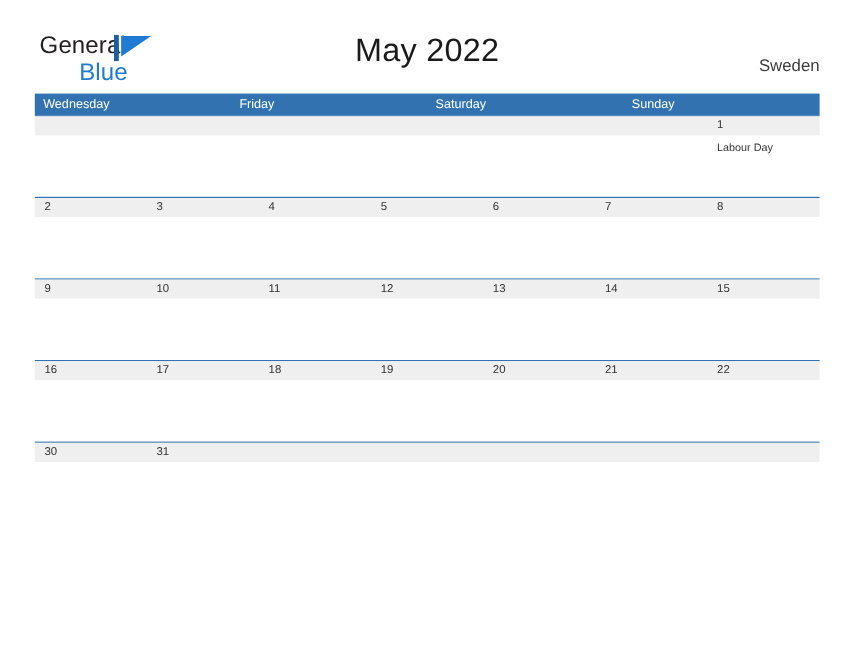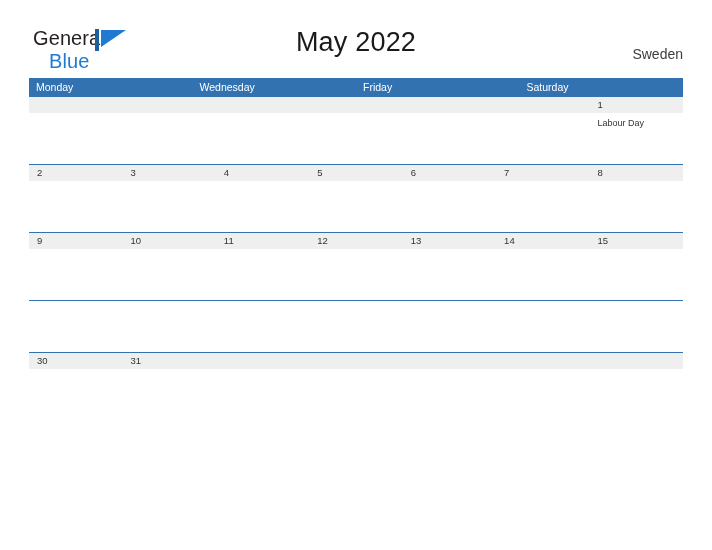--- a/index.html
+++ b/index.html
@@ -43,21 +43,21 @@
     letter-spacing: 0.1px;
     height: 23px;
     white-space: nowrap;
   }
   .logo-row2 {
     position: relative;
     font-size: 20px;
     color: #1f7ad4;
     letter-spacing: 0.1px;
     height: 23px;
-    margin-left: 16px;
+    margin-left: 33px;
     white-space: nowrap;
   }
   .logo-flag {
     position: absolute;
     left: 62px;
     top: 1px;
     width: 34px;
     height: 22px;
   }
 
@@ -164,24 +164,24 @@
 
     <div class="cal-title">May 2022</div>
 
     <div class="country">Sweden</div>
 
   </div>
 
   <div class="calendar">
 
     <div class="weekdays">
-      <div class="weekday">Monday</div>
       <div class="weekday">Wednesday</div>
       <div class="weekday">Friday</div>
       <div class="weekday">Saturday</div>
+      <div class="weekday">Sunday</div>
     </div>
 
     <div class="week">
       <div class="week-dates">
         <div class="date-cell"></div>
         <div class="date-cell"></div>
         <div class="date-cell"></div>
         <div class="date-cell"></div>
         <div class="date-cell"></div>
         <div class="date-cell"></div>
@@ -234,20 +234,29 @@
         <div class="event-cell"></div>
         <div class="event-cell"></div>
         <div class="event-cell"></div>
         <div class="event-cell"></div>
         <div class="event-cell"></div>
         <div class="event-cell"></div>
       </div>
     </div>
 
     <div class="week">
+      <div class="week-dates">
+        <div class="date-cell">16</div>
+        <div class="date-cell">17</div>
+        <div class="date-cell">18</div>
+        <div class="date-cell">19</div>
+        <div class="date-cell">20</div>
+        <div class="date-cell">21</div>
+        <div class="date-cell">22</div>
+      </div>
       <div class="week-body">
         <div class="event-cell"></div>
         <div class="event-cell"></div>
         <div class="event-cell"></div>
         <div class="event-cell"></div>
         <div class="event-cell"></div>
         <div class="event-cell"></div>
         <div class="event-cell"></div>
       </div>
     </div>

